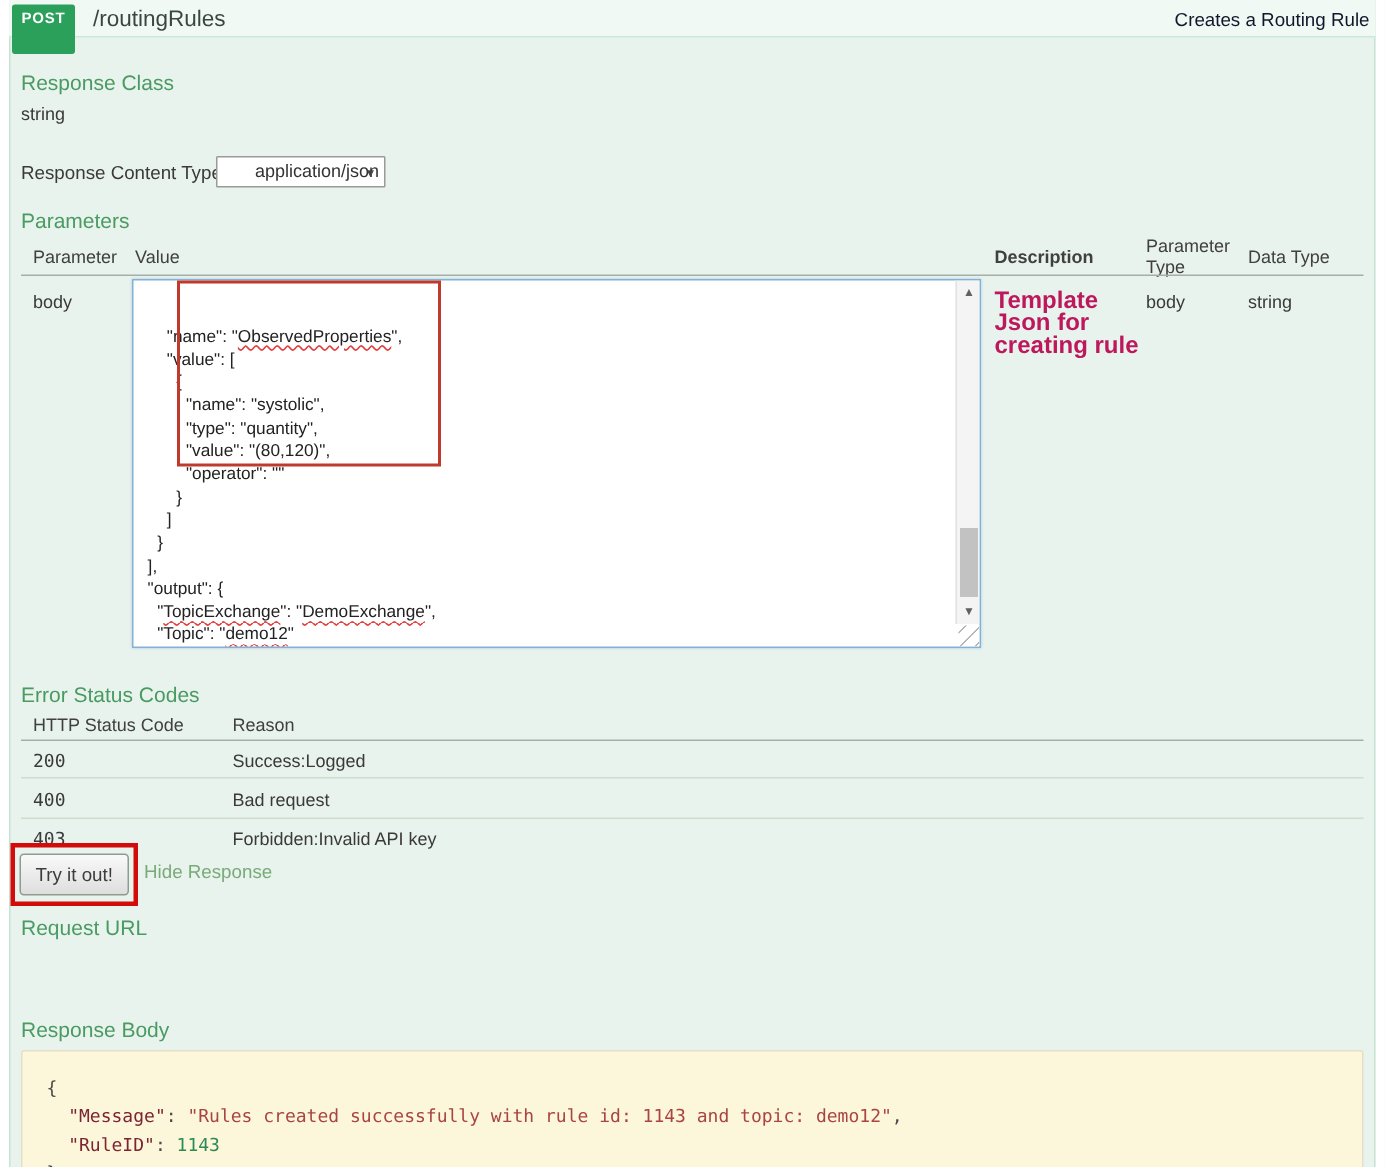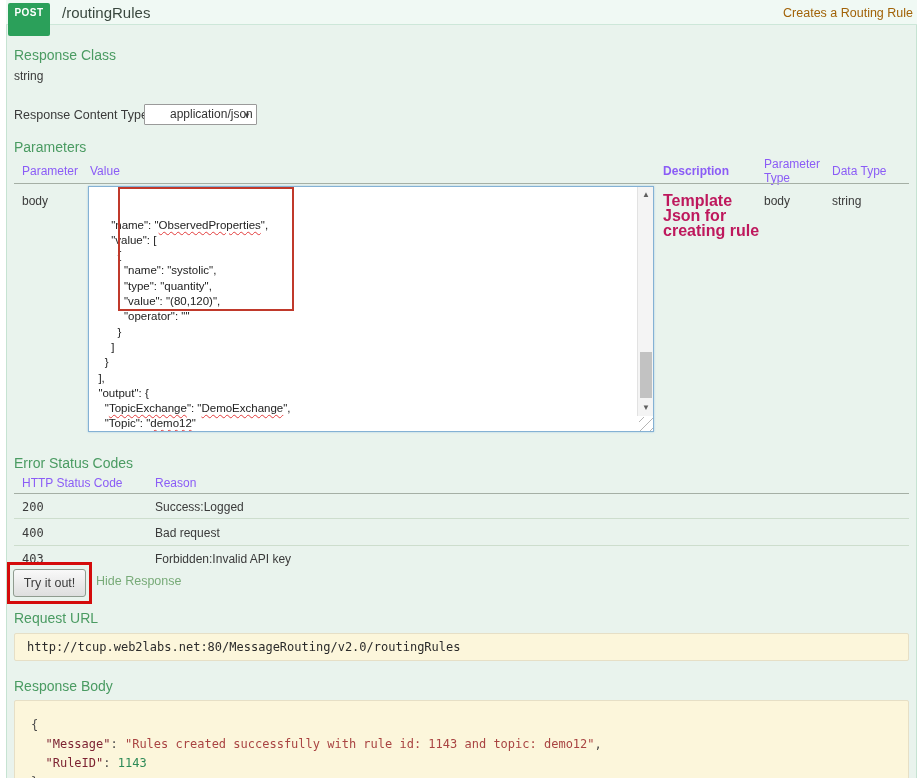--- a/index.html
+++ b/index.html
@@ -16,25 +16,25 @@
   .op-header {
     position:absolute; left:6px; top:0; width:911px; height:25px;
     background:#f0f9f4; border-bottom:1px solid #cde7d9;
   }
   .method-badge {
     position:absolute; left:8px; top:3px; width:42px; height:33px;
     background:#2ba05a; color:#fff; font-size:10px; font-weight:bold;
     letter-spacing:.5px; text-align:center; line-height:19px; border-radius:2px;
   }
   .endpoint-path { position:absolute; left:62px; top:4px; font-size:15px; color:#39473e; }
-  .op-summary { position:absolute; right:10px; top:6px; font-size:12.5px; color:#a16207; }
+  .op-summary { position:absolute; right:10px; top:6px; font-size:12.5px; color:#0f172a; }
 
   .h-green { position:absolute; font-size:14px; color:#4a9b62; }
   .txt { position:absolute; font-size:12px; color:#3a3a3a; }
-  .hdr { position:absolute; font-size:12px; color:#8b5cf6; }
+  .hdr { position:absolute; font-size:12px; color:#404040; }
   .hline { position:absolute; height:1px; left:14px; width:895px; }
   .hline.dark { background:#a5afa5; }
   .hline.light { background:#cdddcd; }
 
   .ct-select {
     position:absolute; left:144px; top:104px; width:113px; height:21px;
     background:#fff; border:1px solid #9a9a9a; border-radius:1px;
     font-size:12px; color:#333; line-height:19px; padding:0 18px 0 25px; cursor:pointer;
   }
   .ct-select .arrow { position:absolute; right:5px; top:1px; font-size:8px; color:#444; line-height:19px; }
@@ -170,20 +170,19 @@
   <div>
     <div class="txt mono" style="left:22px; top:552px;">403</div>
     <div class="txt" style="left:155px; top:552px;text-align:right;">Forbidden:Invalid API key</div>
   </div>
 
   <div class="try-btn">Try it out!</div>
   <div class="annotation anno-try"></div>
   <div class="hide-response">Hide Response</div>
 
   <div class="h-green" style="left:14px; top:610px;">Request URL</div>
-  <div class="code-box url-box mono">http://tcup.web2labs.net:80/MessageRouting/v2.0/routingRules</div>
 
   <div class="h-green" style="left:14px; top:678px;">Response Body</div>
   <div class="code-box resp-box mono"><span class="tok-plain">{</span>
 <span class="tok-plain">  </span><span class="tok-key">"Message"</span><span class="tok-plain">: </span><span class="tok-string">"Rules created successfully with rule id: 1143 and topic: demo12"</span><span class="tok-plain">,</span>
 <span class="tok-plain">  </span><span class="tok-key">"RuleID"</span><span class="tok-plain">: </span><span class="tok-number">1143</span>
 <span class="tok-plain">}</span></div>
 </div>
 
 </body></html>

